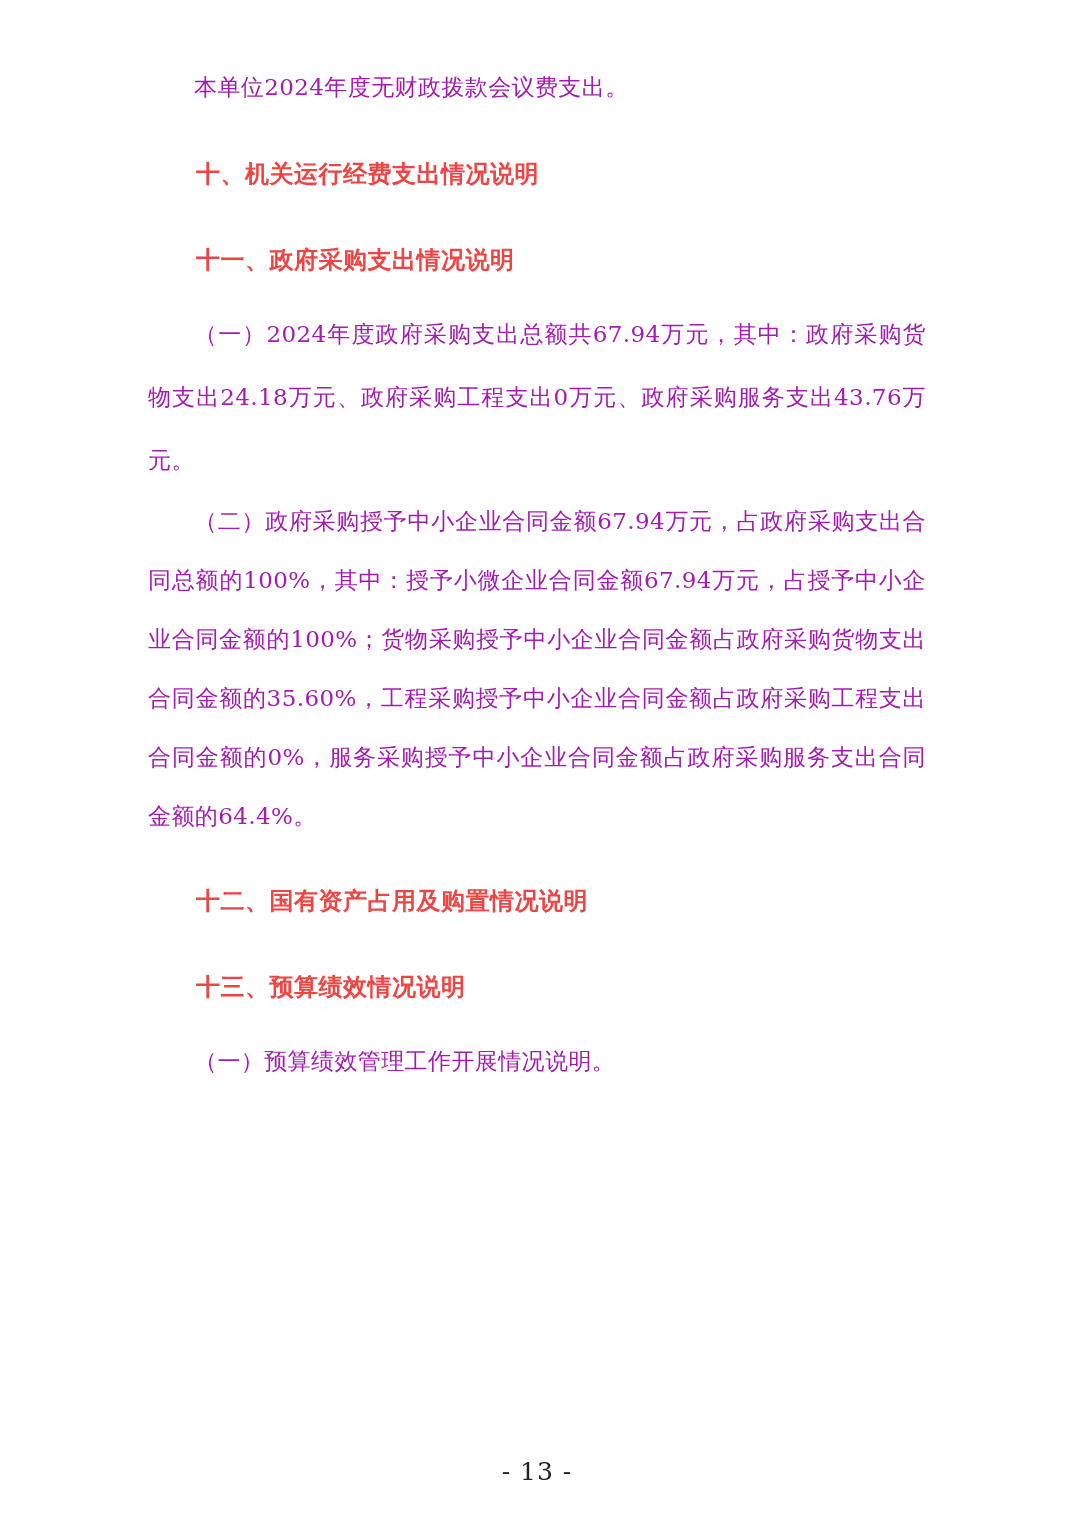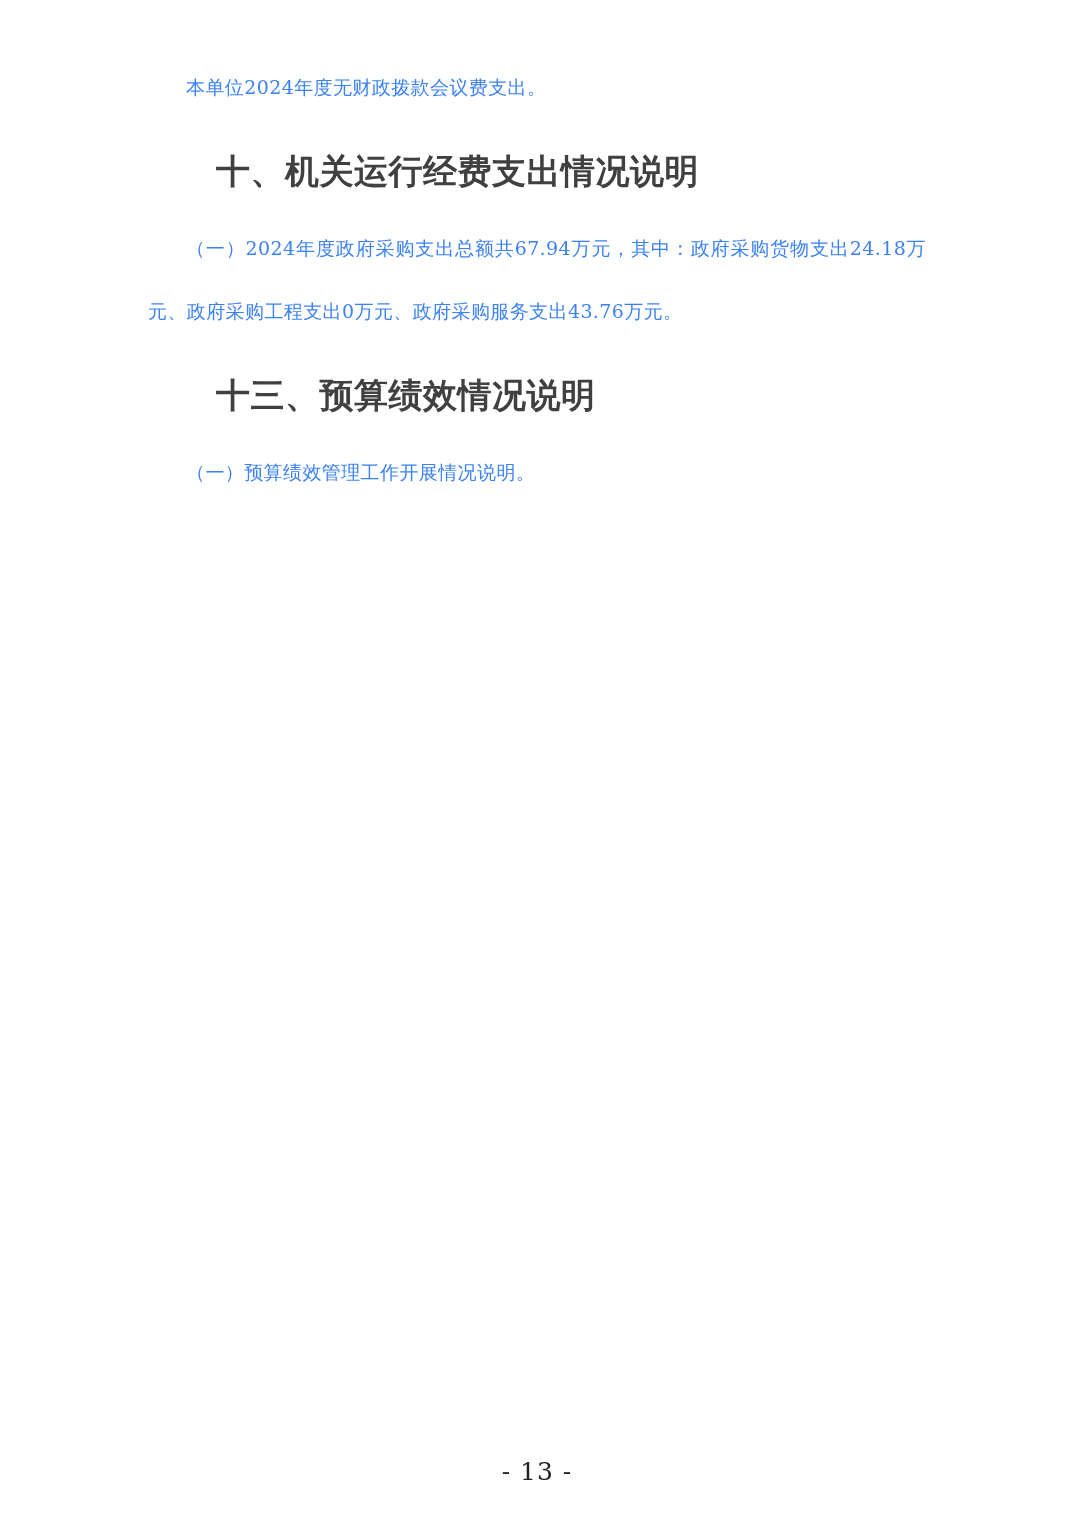--- a/index.html
+++ b/index.html
@@ -23,36 +23,36 @@
     padding: 56px 148px 0 148px;
   }
   .doc-body {
     width: 778px;
   }
   p {
     margin: 0;
     padding: 0;
   }
   .para {
-    font-size: 19px;
+    font-size: 23px;
     line-height: 63px;
     text-align: justify;
     text-justify: inter-ideograph;
     text-indent: 2em;
     letter-spacing: 0.4px;
-    color: #3b82f6;
+    color: #a21caf;
   }
   .heading {
-    font-size: 34px;
+    font-size: 24px;
     line-height: 62px;
     font-weight: bold;
     text-indent: 2em;
     letter-spacing: 0.5px;
-    color: #404040;
-    font-family: Liberation Mono, monospace;
+    color: #ef4444;
+    font-family: Liberation Sans, sans-serif;
   }
   .gap-before-heading { margin-top: 24px; }
   .gap-after-heading { margin-top: 12px; }
   .tight { line-height: 59px; }
   .footer {
     position: absolute;
     left: 0;
     bottom: 34px;
     width: 1074px;
     text-align: center;
@@ -65,24 +65,27 @@
 <body>
 
 <div class="page">
   <div class="doc-body">
 
     <p class="para">本单位2024年度无财政拨款会议费支出。</p>
 
     <p class="heading gap-before-heading">十、机关运行经费支出情况说明</p>
 
 
+    <p class="heading gap-before-heading">十一、政府采购支出情况说明</p>
 
     <p class="para gap-after-heading">（一）2024年度政府采购支出总额共67.94万元，其中：政府采购货物支出24.18万元、政府采购工程支出0万元、政府采购服务支出43.76万元。</p>
 
+    <p class="para tight">（二）政府采购授予中小企业合同金额67.94万元，占政府采购支出合同总额的100%，其中：授予小微企业合同金额67.94万元，占授予中小企业合同金额的100%；货物采购授予中小企业合同金额占政府采购货物支出合同金额的35.60%，工程采购授予中小企业合同金额占政府采购工程支出合同金额的0%，服务采购授予中小企业合同金额占政府采购服务支出合同金额的64.4%。</p>
 
+    <p class="heading gap-before-heading">十二、国有资产占用及购置情况说明</p>
 
 
 
     <p class="heading gap-before-heading">十三、预算绩效情况说明</p>
 
     <p class="para gap-after-heading">（一）预算绩效管理工作开展情况说明。</p>
 
   </div>
 </div>
 

